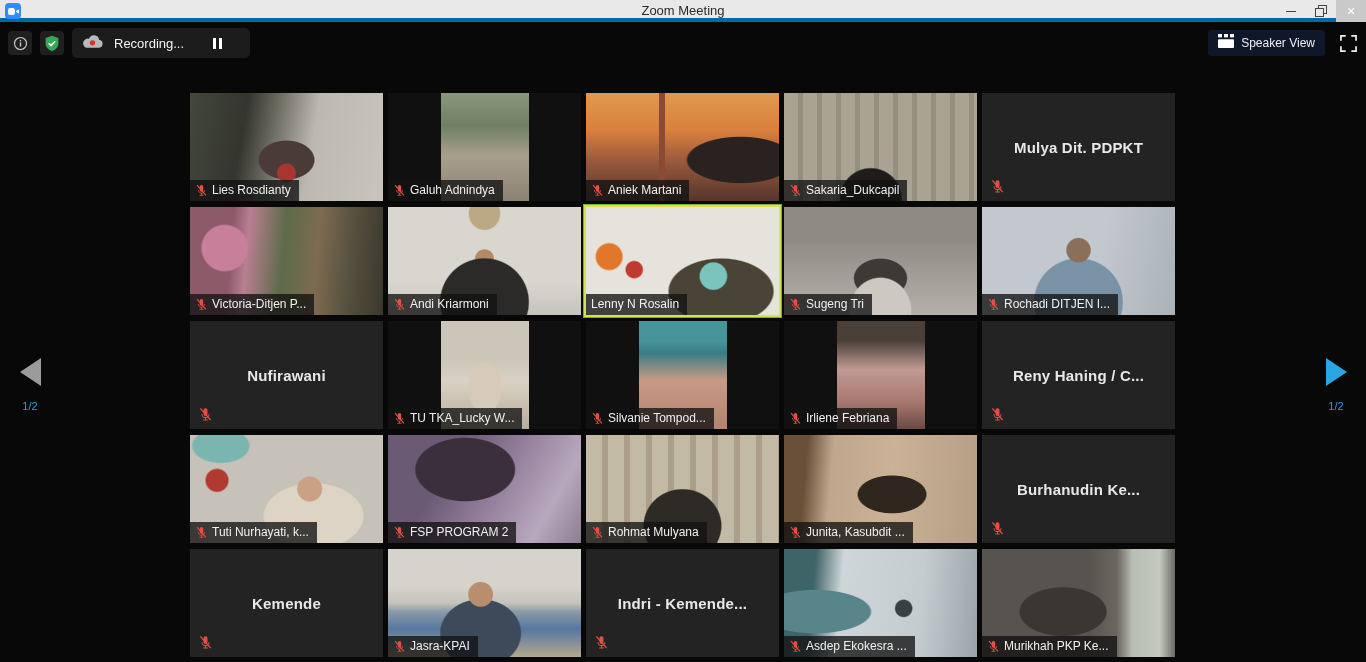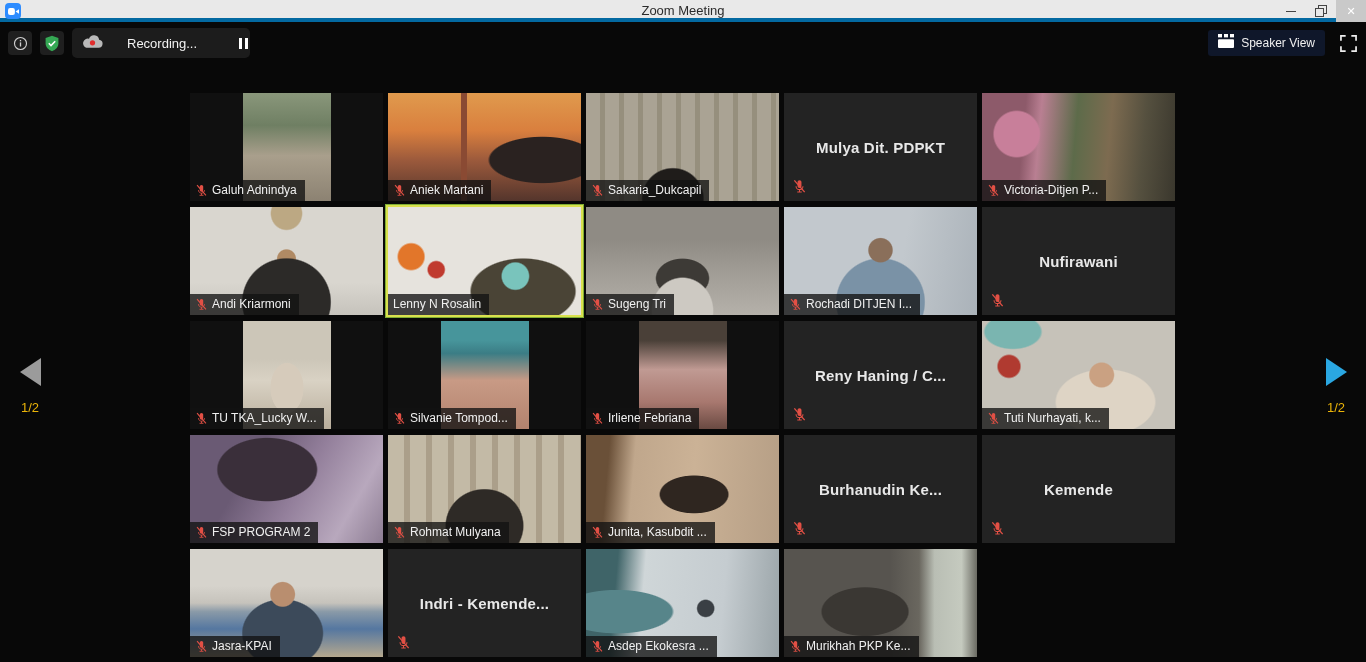--- a/index.html
+++ b/index.html
@@ -15,37 +15,37 @@
   .win-btn.min::after { content:""; width:10px; height:1px; background:#444; display:block; }
   .win-btn.close { background:#c9c9c9; color:#fff; font-size:11px; }
 
   
   .main { position:absolute; top:22px; left:0; right:0; bottom:0; background:#080808; }
 
   
   .tb-btn { position:absolute; width:24px; height:24px; top:9px; background:#1f1f1f; border-radius:4px; display:flex; align-items:center; justify-content:center; }
   .info-btn { left:8px; }
   .shield-btn { left:40px; }
-  .rec-pill { position:absolute; left:72px; top:6px; height:30px; width:178px; background:#1c1c1c; border-radius:5px; display:flex; align-items:center; padding:0 10px; gap:24px; }
+  .rec-pill { position:absolute; left:72px; top:6px; height:30px; width:178px; background:#1c1c1c; border-radius:5px; display:flex; align-items:center; padding:0 10px; gap:11px; }
   .rec-label { color:#f2f2f2; font-size:13px; flex:0 0 auto; margin-right:4px; }
   .pause-icon { display:flex; gap:3px; margin-left:14px; }
   .pause-icon i { display:block; width:3px; height:11px; background:#fff; }
   .stop-icon { width:10px; height:10px; background:#fff; border-radius:1px; margin-left:14px; }
 
   .view-btn { position:absolute; right:41px; top:8px; height:26px; background:#0f172a; border-radius:3px; display:flex; align-items:center; gap:7px; padding:0 10px; }
   .view-label { color:#f0f0f0; font-size:12px; }
   .fs-btn { position:absolute; right:8px; top:11px; width:20px; height:20px; display:flex; align-items:center; justify-content:center; }
 
   
   .pager { position:absolute; width:60px; text-align:center; }
   .pager-left { left:0; top:336px; }
   .pager-right { right:0; top:336px; }
   .arrow-left { width:0; height:0; border-top:14px solid transparent; border-bottom:14px solid transparent; border-right:21px solid #9b9b9b; margin:0 auto; }
   .arrow-right { width:0; height:0; border-top:14px solid transparent; border-bottom:14px solid transparent; border-left:21px solid #2aa7e2; margin:0 auto; }
-  .page-num { margin-top:14px; color:#eab308; font-size:13px; }
+  .page-num { margin-top:14px; color:#0ea5e9; font-size:11px; }
 
   
   .grid { position:absolute; left:190px; top:71px; width:985px; display:grid; grid-template-columns:repeat(5,193px); grid-auto-rows:108px; column-gap:5px; row-gap:6px; }
   .tile { position:relative; background:#232323; overflow:hidden;padding-left:8px; }
   .tile.active { z-index:3; box-shadow:0 0 0 2px #d9e04e, 0 0 0 3px #7fae35; }
   .video { position:absolute; inset:0; }
   .video.pillar { left:50%; width:88px; transform:translateX(-50%); }
   .tile.hasvid { background:#101010; }
 
   .center-name { position:absolute; inset:0; display:flex; align-items:center; justify-content:center; color:#e8e8e8; font-size:15px; font-weight:bold; letter-spacing:.2px; }
@@ -197,20 +197,34 @@
     <div class="pager pager-left">
       <div class="arrow-left"></div>
       <div class="page-num">1/2</div>
     </div>
     <div class="pager pager-right">
       <div class="arrow-right"></div>
       <div class="page-num">1/2</div>
     </div>
 
     <div class="grid" id="grid">
+  <div class="tile hasvid">
+    <div class="video v0"></div>
+
+    <div class="nameplate">
+      <svg class="mic" viewBox="0 0 16 16">
+        <path d="M8 1.2c-1.2 0-2.1.9-2.1 2.1v4.2c0 1.2.9 2.1 2.1 2.1s2.1-.9 2.1-2.1V3.3C10.1 2.1 9.2 1.2 8 1.2z" fill="currentColor"></path>
+        <path d="M4.3 7.6c0 2 1.7 3.7 3.7 3.7s3.7-1.7 3.7-3.7" fill="none" stroke="currentColor" stroke-width="1.1"></path>
+        <path d="M8 11.3v2.2M5.6 13.9h4.8" stroke="currentColor" stroke-width="1.1"></path>
+        <path d="M2.5 1.5l11 12.5" stroke="currentColor" stroke-width="1.4"></path>
+      </svg>
+      <span class="pname">Lies Rosdianty</span>
+    </div>
+
+  </div>
 
   <div class="tile hasvid">
     <div class="video v1 pillar"></div>
 
     <div class="nameplate">
       <svg class="mic" viewBox="0 0 16 16">
         <path d="M8 1.2c-1.2 0-2.1.9-2.1 2.1v4.2c0 1.2.9 2.1 2.1 2.1s2.1-.9 2.1-2.1V3.3C10.1 2.1 9.2 1.2 8 1.2z" fill="currentColor"></path>
         <path d="M4.3 7.6c0 2 1.7 3.7 3.7 3.7s3.7-1.7 3.7-3.7" fill="none" stroke="currentColor" stroke-width="1.1"></path>
         <path d="M8 11.3v2.2M5.6 13.9h4.8" stroke="currentColor" stroke-width="1.1"></path>
         <path d="M2.5 1.5l11 12.5" stroke="currentColor" stroke-width="1.4"></path>

